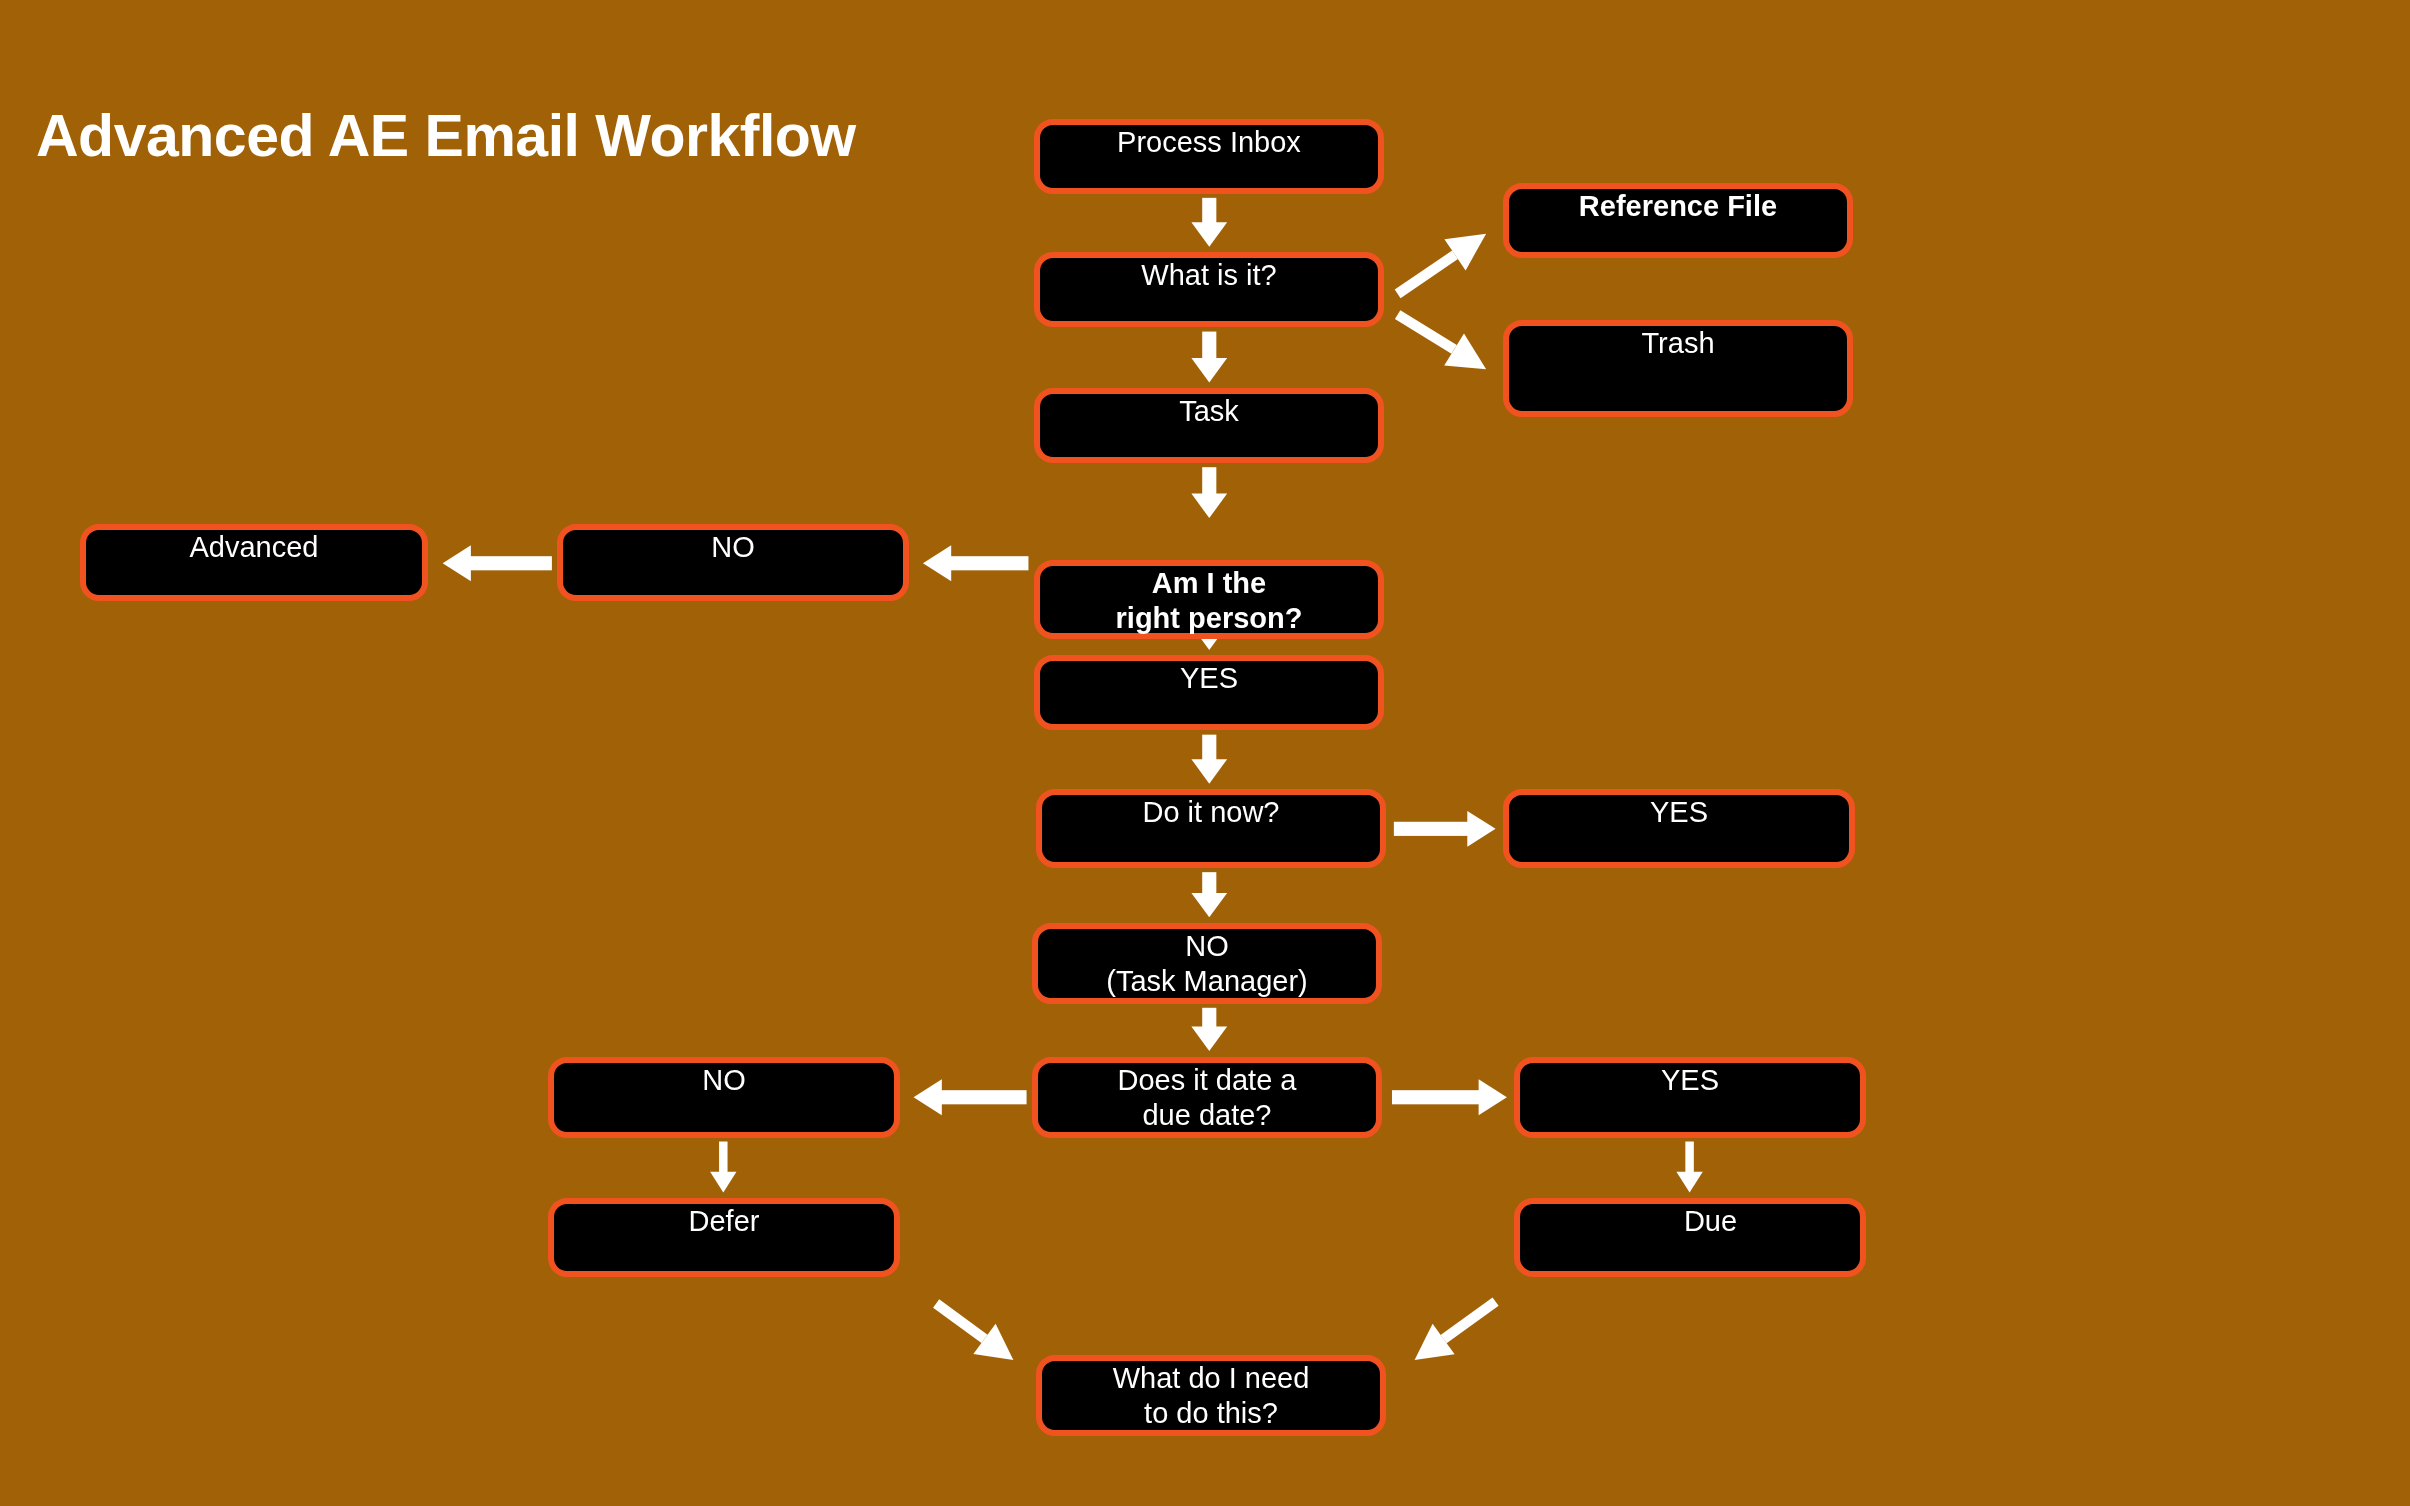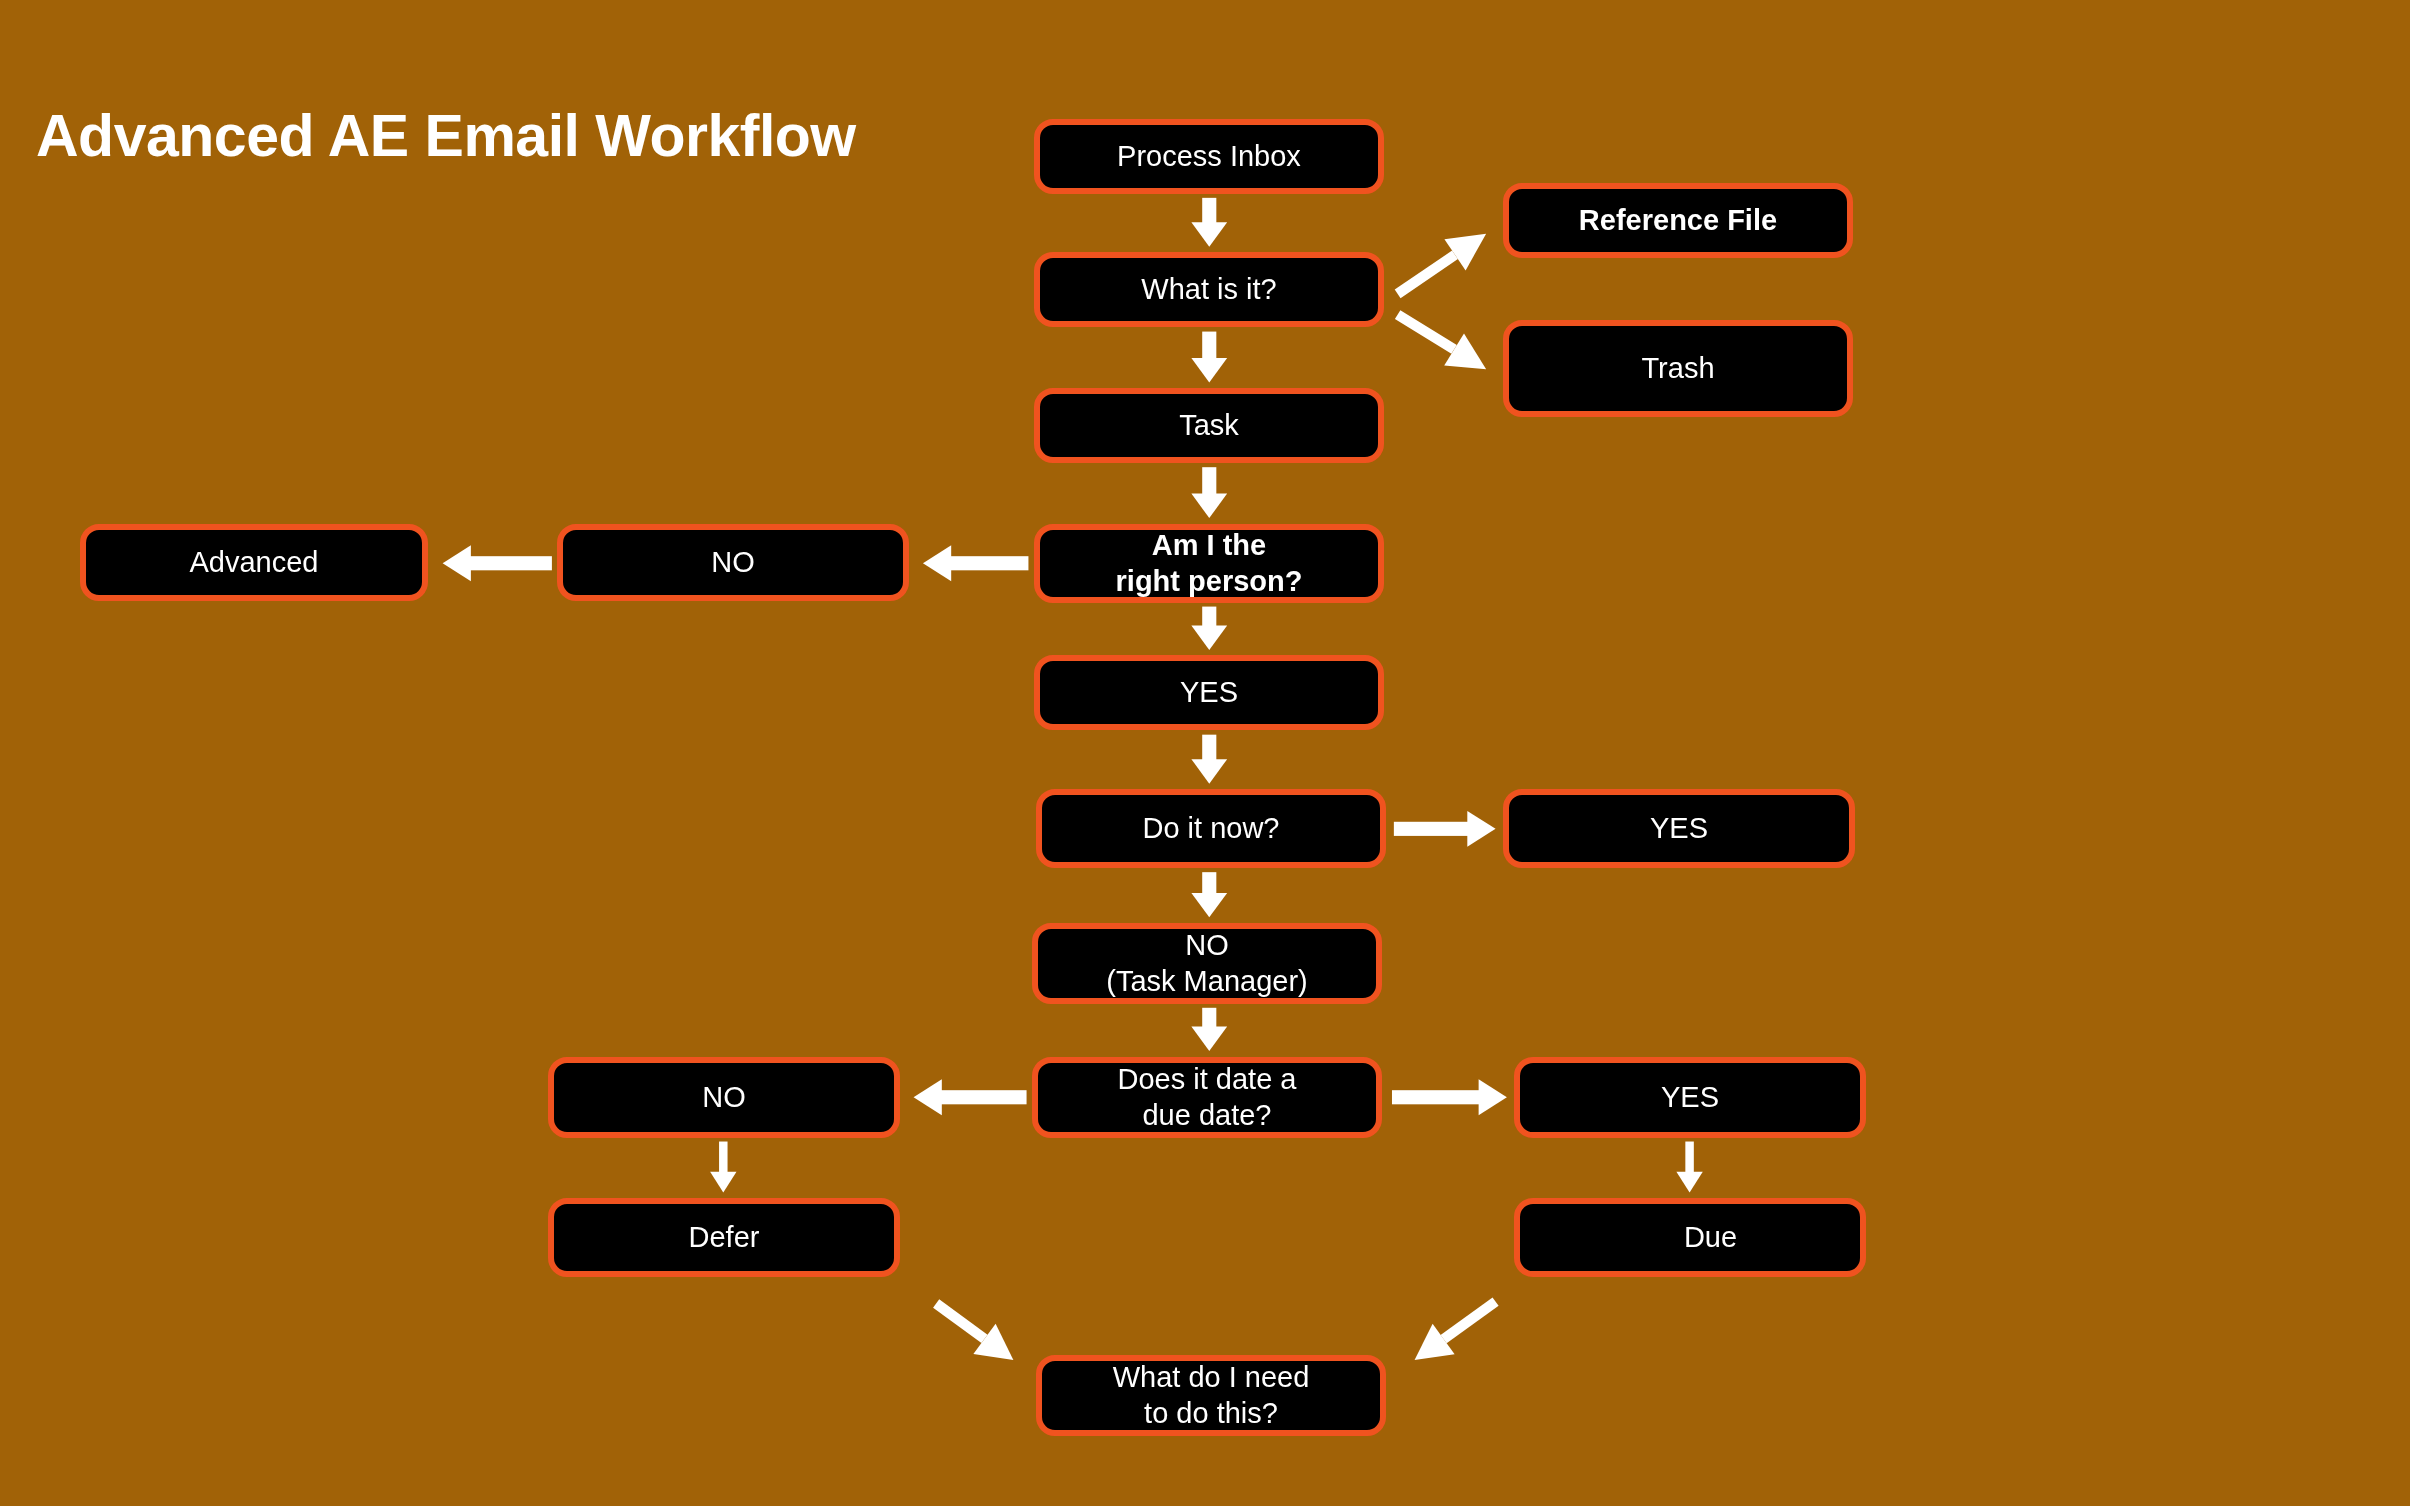--- a/index.html
+++ b/index.html
@@ -31,40 +31,40 @@
     white-space: nowrap;
     font-family: "Liberation Sans", sans-serif;
   }
   .node {
     position: absolute;
     box-sizing: border-box;
     background: #000000;
     border: 6.6px solid #F0531F;
     border-radius: 19px;
     display: flex;
-    align-items: center;
     justify-content: center;
     color: #ffffff;
     font-size: 29px;
     font-weight: 400;
     line-height: 1.22;
     text-align: center;
     font-family: "Liberation Sans", sans-serif;
   }
   .node .lines {
     display: block;
     width: 100%;
     padding: 0 9.4px;
     box-sizing: border-box;
   }
   .node .ln {
     display: block;
   }
   .node.bold {
     font-weight: 700;
+    margin-top: 36px;
   }
   svg#arrows {
     position: absolute;
     left: 0;
     top: 0;
     width: 2411px;
     height: 1507px;
     pointer-events: none;
   }
 </style>

